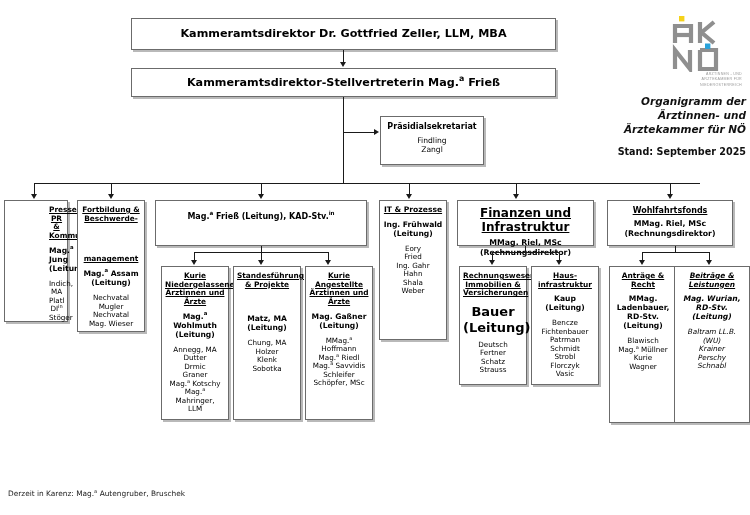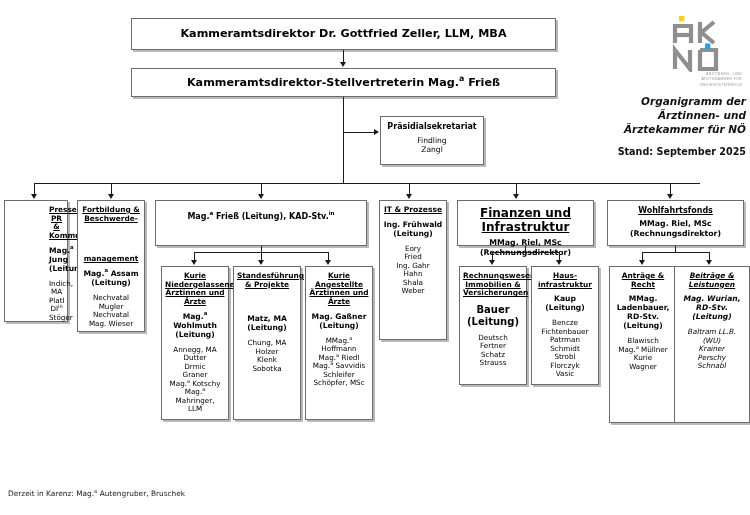--- a/index.html
+++ b/index.html
@@ -270,21 +270,21 @@
   <div class="ln vl" style="left:492px;top:252px;height:9px;"></div>
   <div class="arrow" style="left:489px;top:260px;"></div>
   <div class="ln vl" style="left:559px;top:252px;height:9px;"></div>
   <div class="arrow" style="left:556px;top:260px;"></div>
 
   <div class="box shadowed pad" style="left:459px;top:266px;width:68px;height:119px;font-size:7.2px;">
     <div class="ttl-u" style="font-size:7.4px;">Rechnungswesen,</div>
     <div class="ttl-u" style="font-size:7.4px;">Immobilien &amp;</div>
     <div class="ttl-u" style="font-size:7.4px;">Versicherungen</div>
     <div class="gap6"></div>
-    <div class="lead" style="font-size:10px;">Bauer (Leitung)</div>
+    <div class="lead" style="font-size:13px;">Bauer (Leitung)</div>
     <div class="gap6"></div>
     <div class="staff">Deutsch</div>
     <div class="staff">Fertner</div>
     <div class="staff">Schatz</div>
     <div class="staff">Strauss</div>
   </div>
 
   <div class="box shadowed pad" style="left:531px;top:266px;width:68px;height:119px;font-size:7.2px;">
     <div class="ttl-u" style="font-size:7.4px;">Haus-</div>
     <div class="ttl-u" style="font-size:7.4px;">infrastruktur</div>
@@ -293,21 +293,21 @@
     <div class="gap6"></div>
     <div class="staff">Bencze</div>
     <div class="staff">Fichtenbauer</div>
     <div class="staff">Patrman</div>
     <div class="staff">Schmidt</div>
     <div class="staff">Strobl</div>
     <div class="staff">Florczyk</div>
     <div class="staff">Vasic</div>
   </div>
 
-  <div class="box shadowed pad" style="left:607px;top:200px;width:137px;height:46px;font-size:7.6px;">
+  <div class="box shadowed pad" style="left:607px;top:200px;width:126px;height:46px;font-size:7.6px;">
     <div class="ttl-u" style="font-size:8px;">Wohlfahrtsfonds</div>
     <div class="gap4"></div>
     <div class="lead" style="font-size:7.8px;">MMag. Riel, MSc</div>
     <div class="lead" style="font-size:7.8px;">(Rechnungsdirektor)</div>
   </div>
 
   <div class="ln vl" style="left:675px;top:246px;height:6px;"></div>
   <div class="ln hl" style="left:642px;top:252px;width:67px;"></div>
   <div class="ln vl" style="left:642px;top:252px;height:9px;"></div>
   <div class="arrow" style="left:639px;top:260px;"></div>

